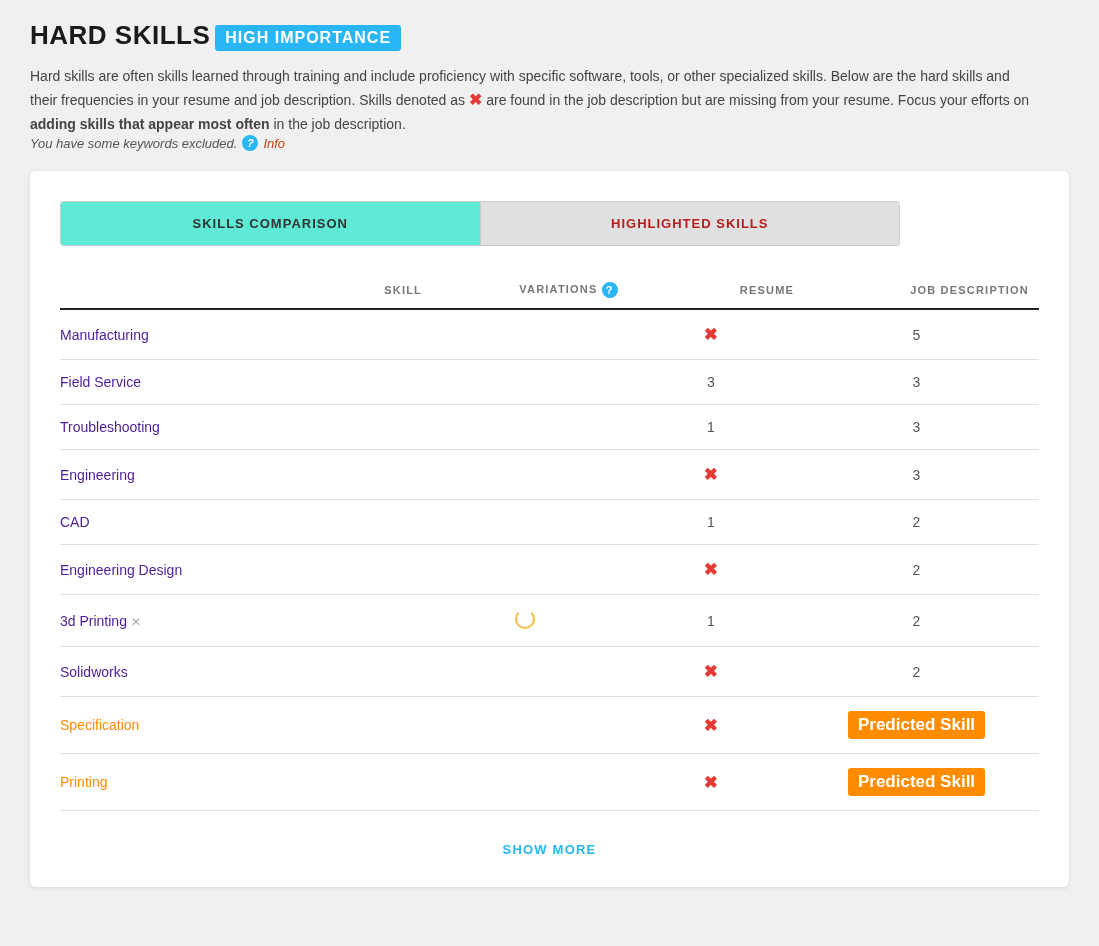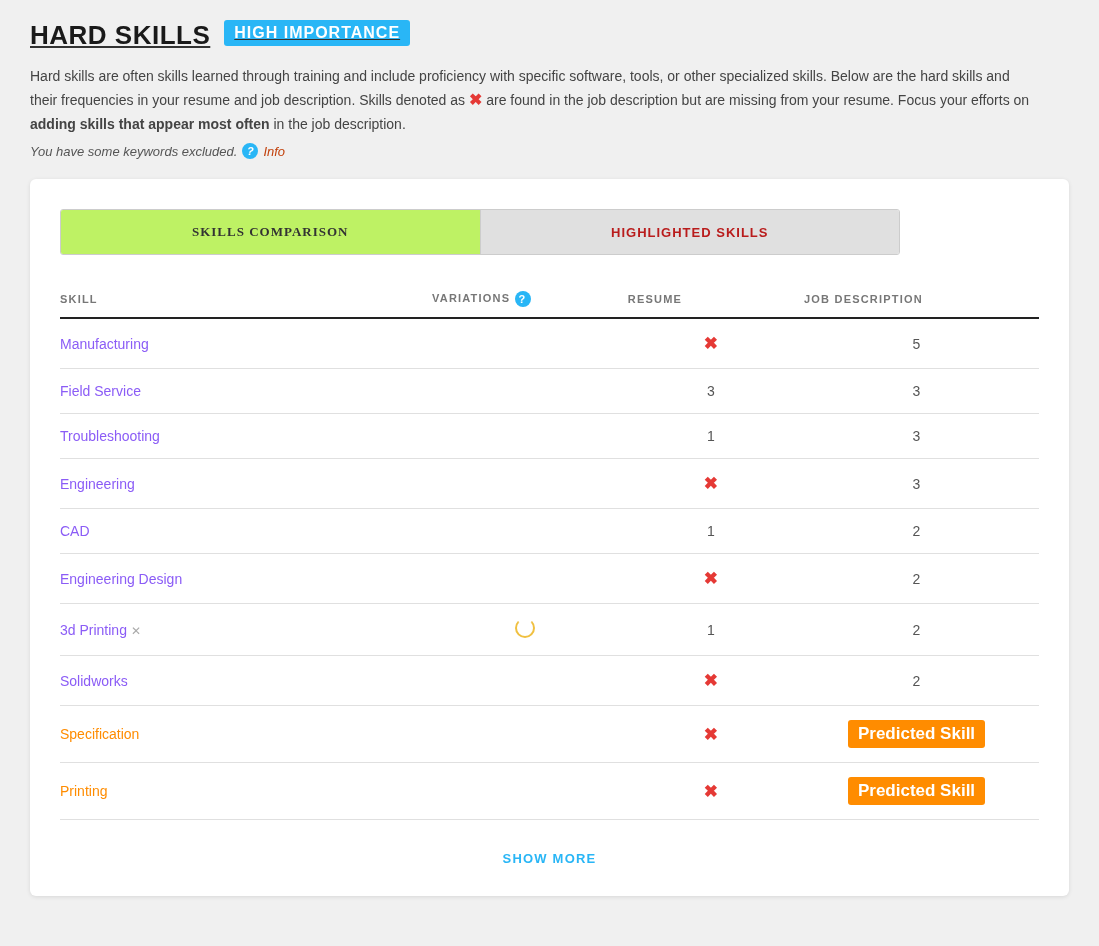--- a/index.html
+++ b/index.html
@@ -5,45 +5,43 @@
     * { box-sizing: border-box; margin: 0; padding: 0; }
     body {
       font-family: Arial, Helvetica, sans-serif;
       background: #f0f0f0;
       padding: 20px 30px;
       color: #333;
       font-size: 14px;
     }
     .page-header {
       display: flex;
-      align-items: flex-start;
-      gap: 14px;
+      align-items: flex-end;
+      gap: 5px;
       margin-bottom: 14px;
-      text-decoration: underline;
     }
     .page-title {
       font-size: 26px;
       font-weight: 900;
       color: #1a1a1a;
       letter-spacing: 0.5px;
     }
     .importance-badge {
       background: #29b6f6;
       color: #fff;
       font-size: 16px;
       font-weight: 700;
       letter-spacing: 1px;
       padding: 4px 10px;
       border-radius: 3px;
     }
     .description {
       color: #444;
       font-size: 14px;
       line-height: 1.6;
-      margin-bottom: 8px;
       max-width: 1040px;
     }
     .description strong {
       font-weight: 700;
     }
     .description .x-mark {
       color: #e53935;
       font-weight: 900;
       font-size: 16px;
     }
@@ -95,55 +93,54 @@
       text-align: center;
       font-size: 13px;
       font-weight: 600;
       letter-spacing: 1px;
       cursor: pointer;
       background: #fff;
       color: #555;
       border: none;
     }
     .tab.active {
-      background: #bef264;
+      background: #5eead4;
       color: #333;
-      font-family: Liberation Serif, serif;
     }
     .tab.highlighted {
       background: #e0e0e0;
       color: #b91c1c;
       font-weight: 700;
     }
     .tab-divider {
       width: 1px;
       background: #ccc;
     }
     .skills-table {
       width: 100%;
       border-collapse: collapse;
     }
     .skills-table thead tr th {
       font-size: 11px;
       font-weight: 700;
       letter-spacing: 1.2px;
       color: #777;
-      text-align: left;
+      text-align: right;
       padding: 8px 10px 10px 0;
       border-bottom: 2px solid #222;
     }
     .skills-table tbody tr {
       border-bottom: 1px solid #e0e0e0;
     }
     .skills-table tbody tr td {
       padding: 14px 10px 14px 0;
       font-size: 14px;
     }
     .skill-name {
-      color: #8b5cf6;
+      color: #4c1d95;
       font-size: 14px;
     }
     .skill-name.orange {
       color: #ff8c00;
     }
     .col-variations {
       text-align: center;
       color: #555;
     }
     .col-resume {

